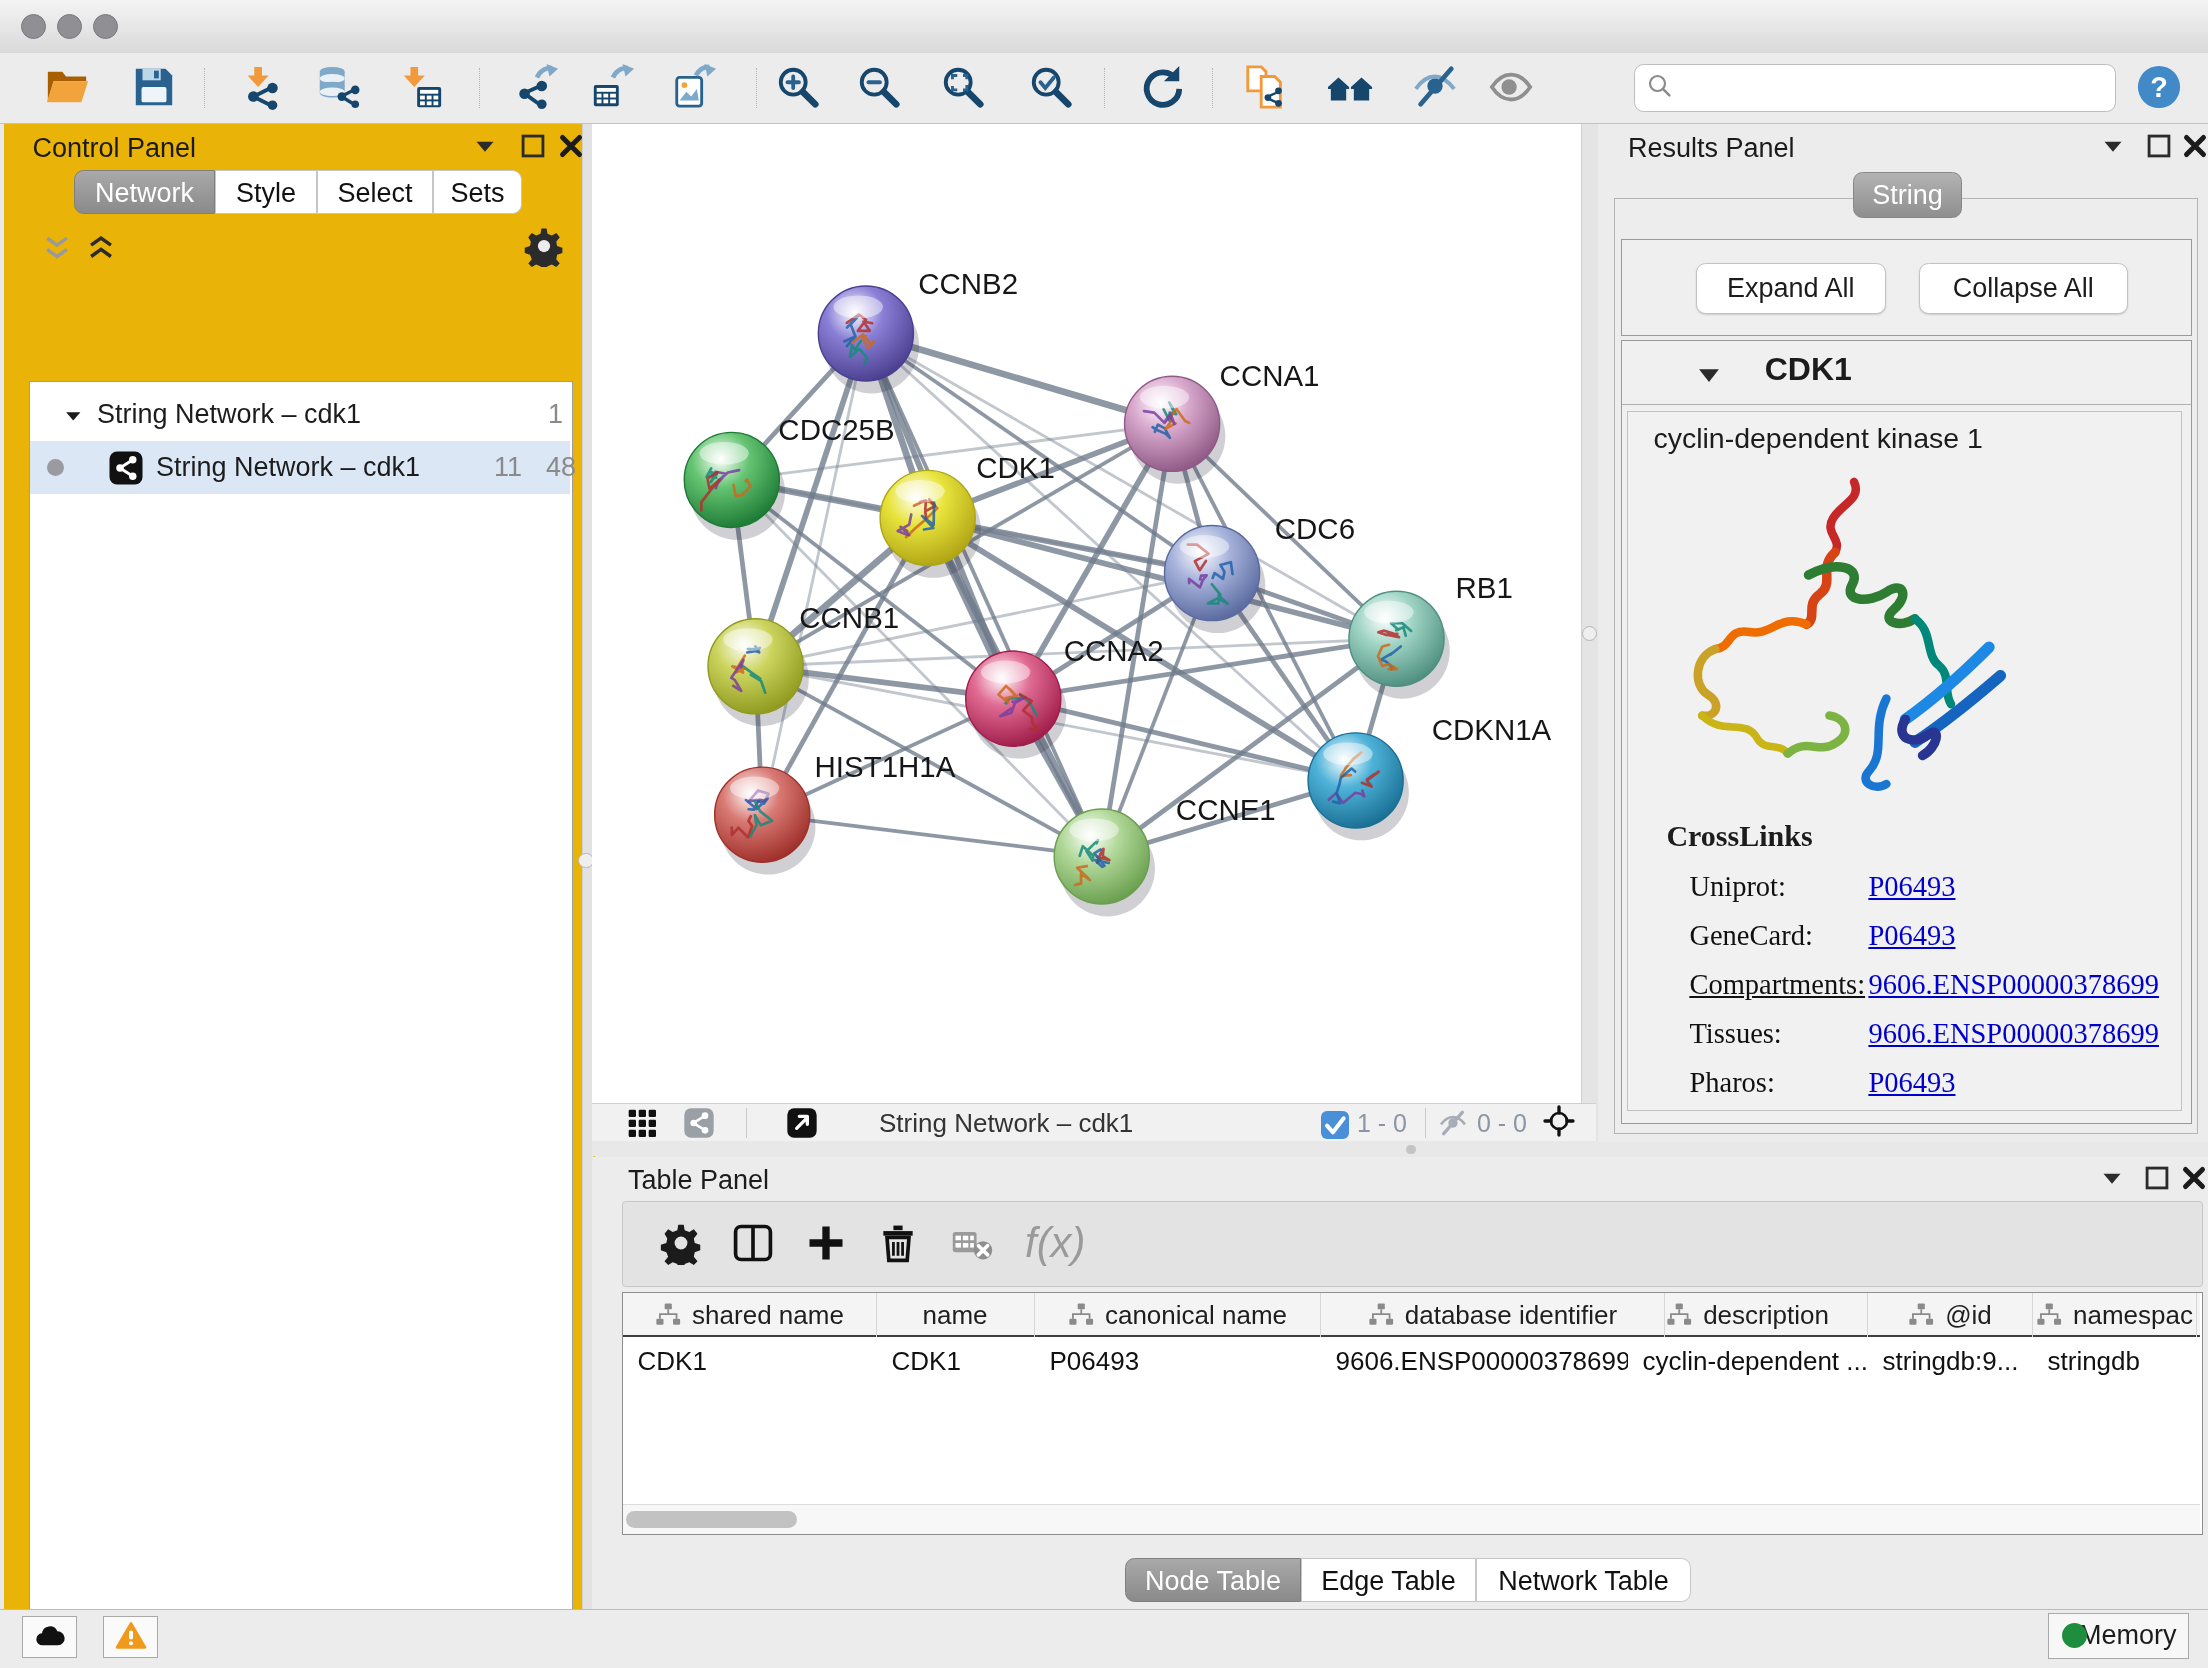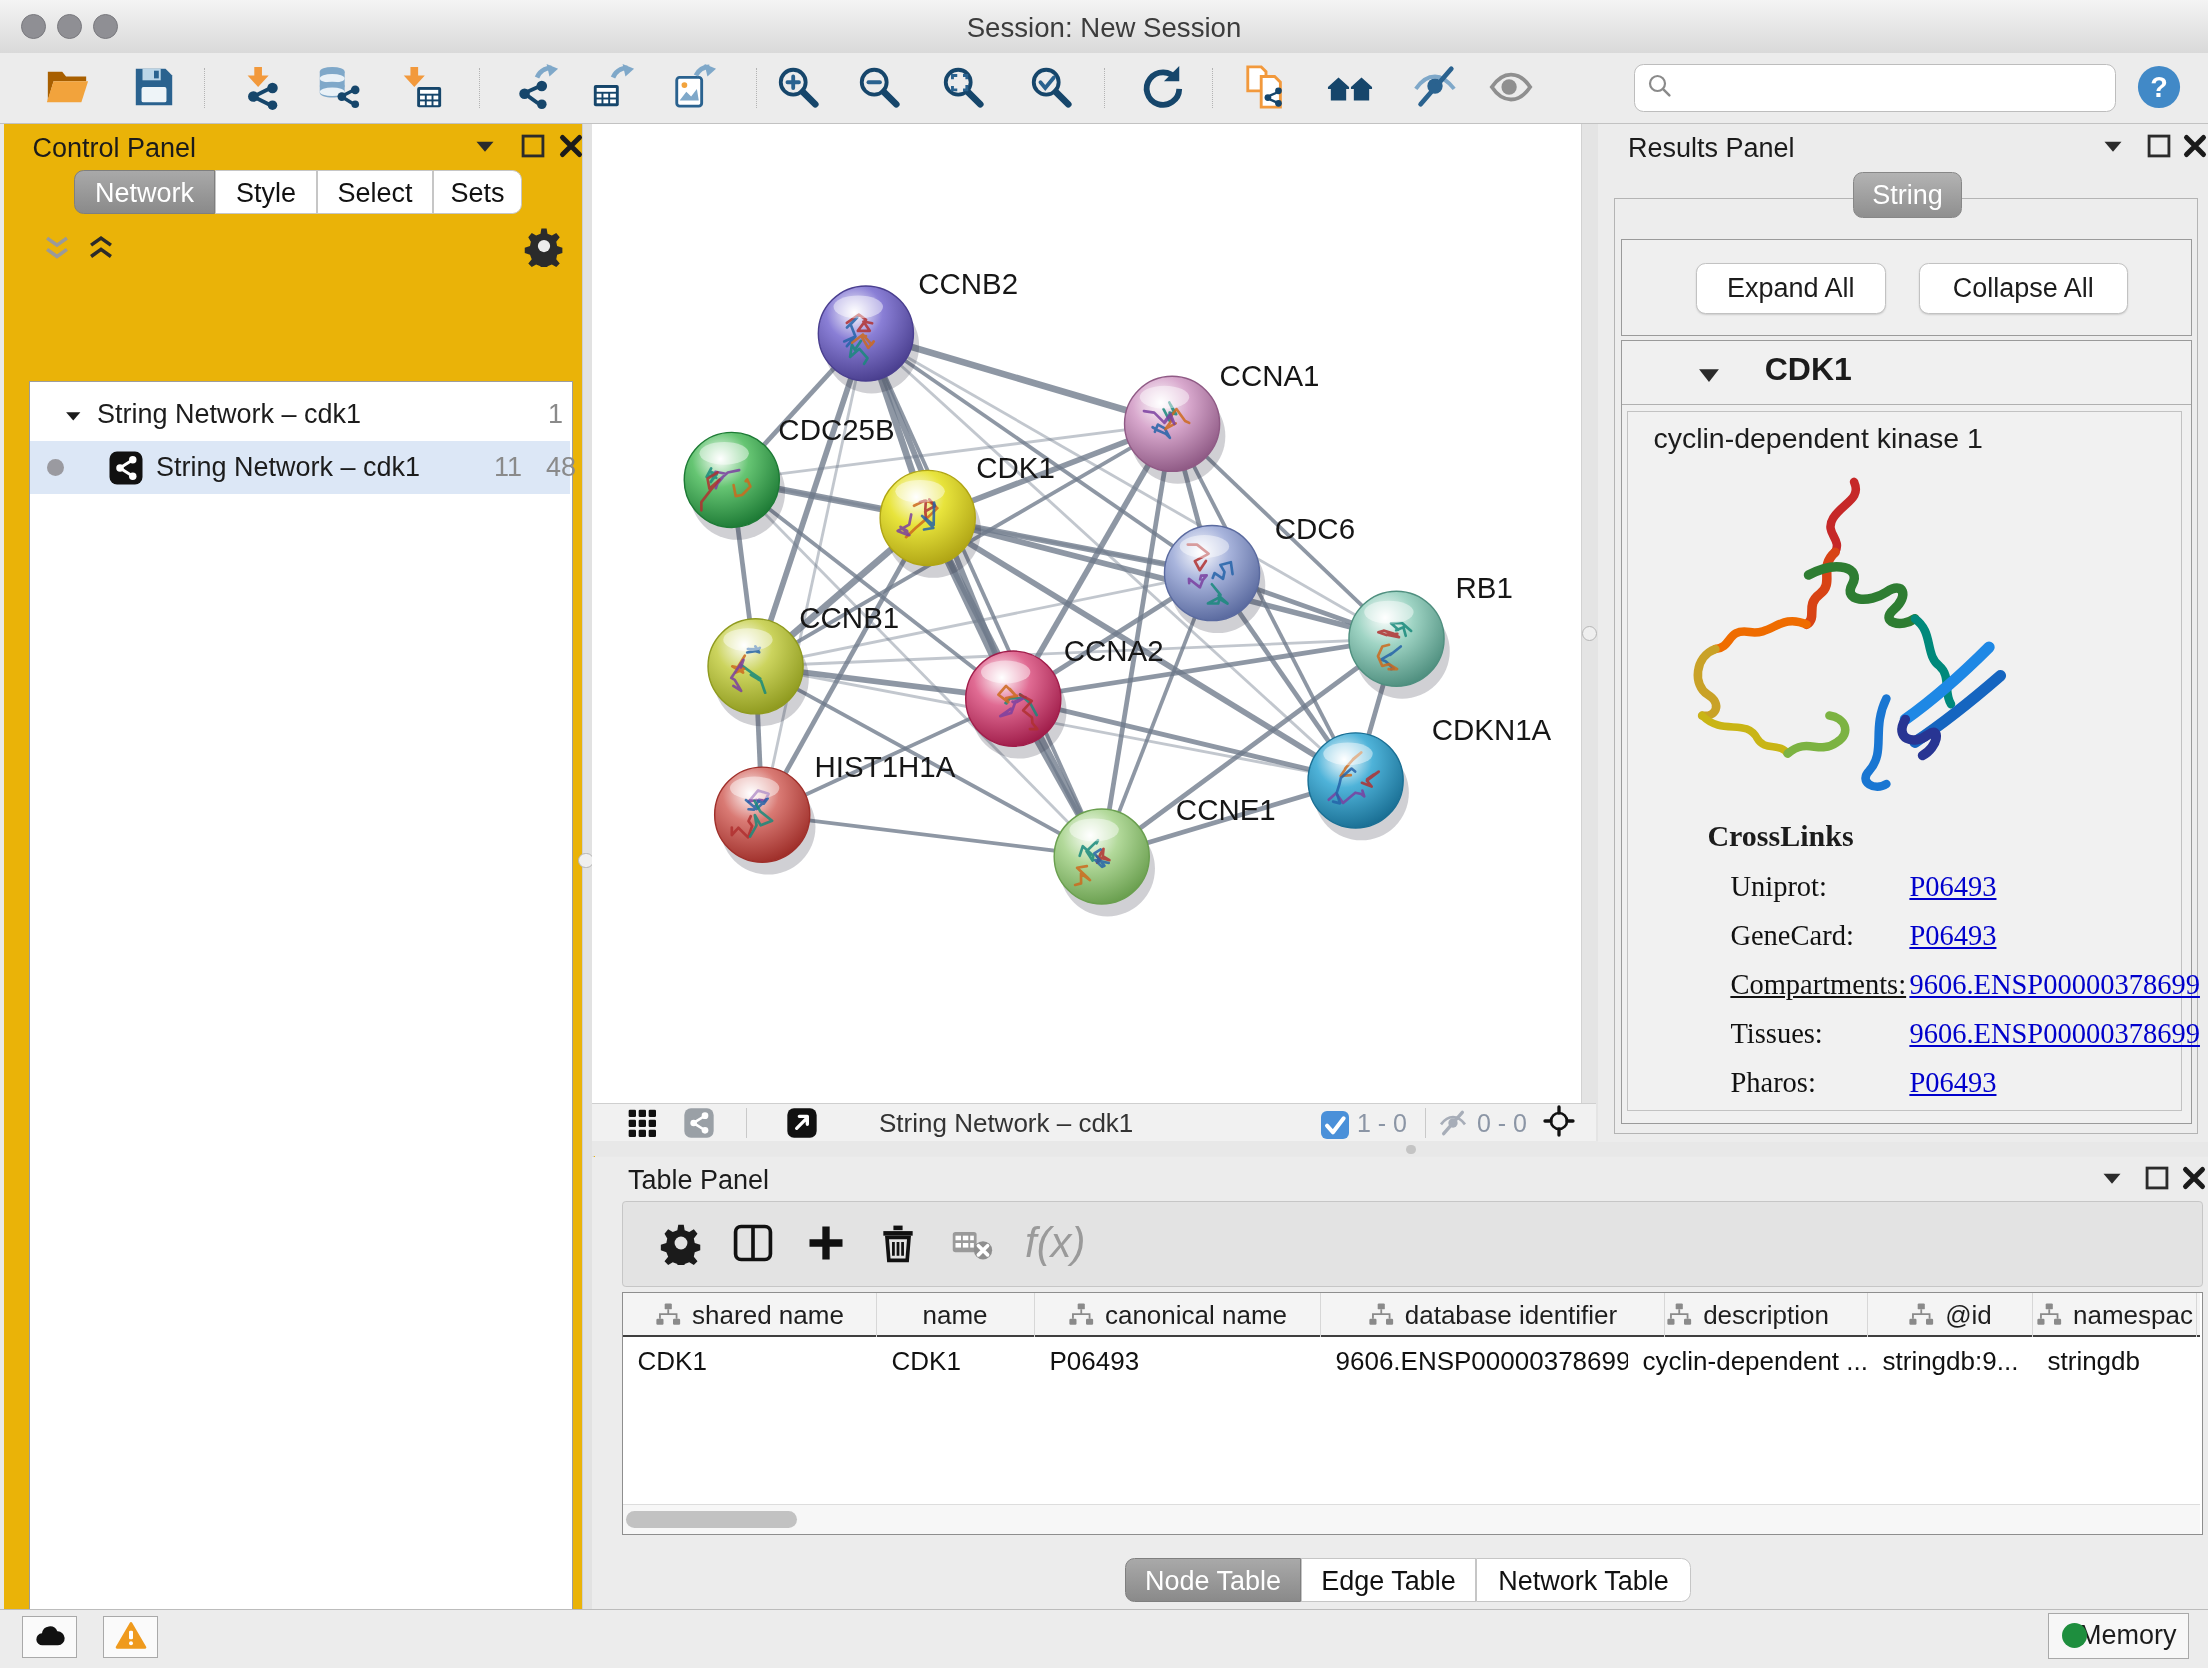--- a/index.html
+++ b/index.html
@@ -46,21 +46,21 @@
   .netbar .num{font-size:25px;line-height:38px;color:#8b95a5;}
   .hsplit{left:592px;top:1141px;width:1617px;height:15px;background:#e8e8e8;}
   
   .results{left:1598px;top:124px;width:611px;height:1018px;background:#ececec;}
   .rtab{left:255px;top:48px;width:107px;height:44px;line-height:44px;text-align:center;color:#fff;font-size:27px;
         background:linear-gradient(#b3b3b3,#8f8f8f);border:1px solid #878787;border-radius:9.5px;z-index:5;}
   .rbox{left:16px;top:74px;width:584px;height:936px;background:#ededed;border:1.9px solid #b4b4b4;box-sizing:border-box;}
   .btn{height:49px;line-height:48px;text-align:center;font-size:27px;background:#fff;border:1px solid #c2c2c2;border-radius:9.5px;box-shadow:0 1px 1.9px rgba(0,0,0,.15);}
   .card{left:5.7px;top:141px;width:569px;height:782px;border:1px solid #9a9a9a;background:#f0f0f0;}
   .cardbody{left:5.7px;top:70px;width:555px;height:700px;background:#f1f1f1;border:1px solid #c2c2c2;box-sizing:border-box;}
-  .serif{font-family:"Liberation Serif",serif;margin-left:41px;}
+  .serif{font-family:"Liberation Serif",serif;}
   .xl-label{font-size:28.5px;color:#111;}
   .xl-link{font-size:28.5px;color:#0000cc;text-decoration:underline;}
   
   .tablepanel{left:592px;top:1157px;width:1617px;height:453px;background:#ececec;}
   .ttool{left:29.5px;top:44px;width:1581px;height:86px;background:#e3e3e3;border:1px solid #c6c6c6;border-radius:3.8px;box-sizing:border-box;}
   .ttool .ti{top:19px;width:44px;height:44px;}
   .ttool .ti svg{width:44px;height:44px;display:block;}
   .tgrid{left:29.5px;top:135px;width:1581px;height:243px;background:#fff;border:1.9px solid #8e8e8e;box-sizing:border-box;}
   .thead{left:0;top:0;height:44px;background:#f4f4f4;border-bottom:2.9px solid #3f3f3f;box-sizing:border-box;}
   .thcell{height:44px;font-size:26px;line-height:44px;text-align:center;color:#1e1e1e;border-right:1.9px solid #d7d7d7;box-sizing:border-box;position:absolute;top:0;}
@@ -77,21 +77,20 @@
   .memdot{left:13.3px;top:9.5px;width:25px;height:25px;border-radius:50%;background:#1e8e3e;}
   text{font-family:"Liberation Sans",sans-serif;}
 </style>
 </head>
 <body>
 
 <div class="abs titlebar">
   <div class="abs tl" style="left:21px"></div>
   <div class="abs tl" style="left:57px"></div>
   <div class="abs tl" style="left:93px"></div>
-  <div class="abs win-title">Session: New Session</div>
 </div>
 
 <div class="abs toolbar" id="main-toolbar">
   <div class="abs searchbox">
     <span id="search-mag"><svg viewBox="0 0 48 48">
           <circle cx="20" cy="20" r="12" fill="none" stroke="#8a8a8a" stroke-width="3.5"></circle>
           <path d="M29 29l10 10" stroke="#8a8a8a" stroke-width="4" stroke-linecap="round"></path>
         </svg></span>
     <input placeholder="" style="">
   </div>

